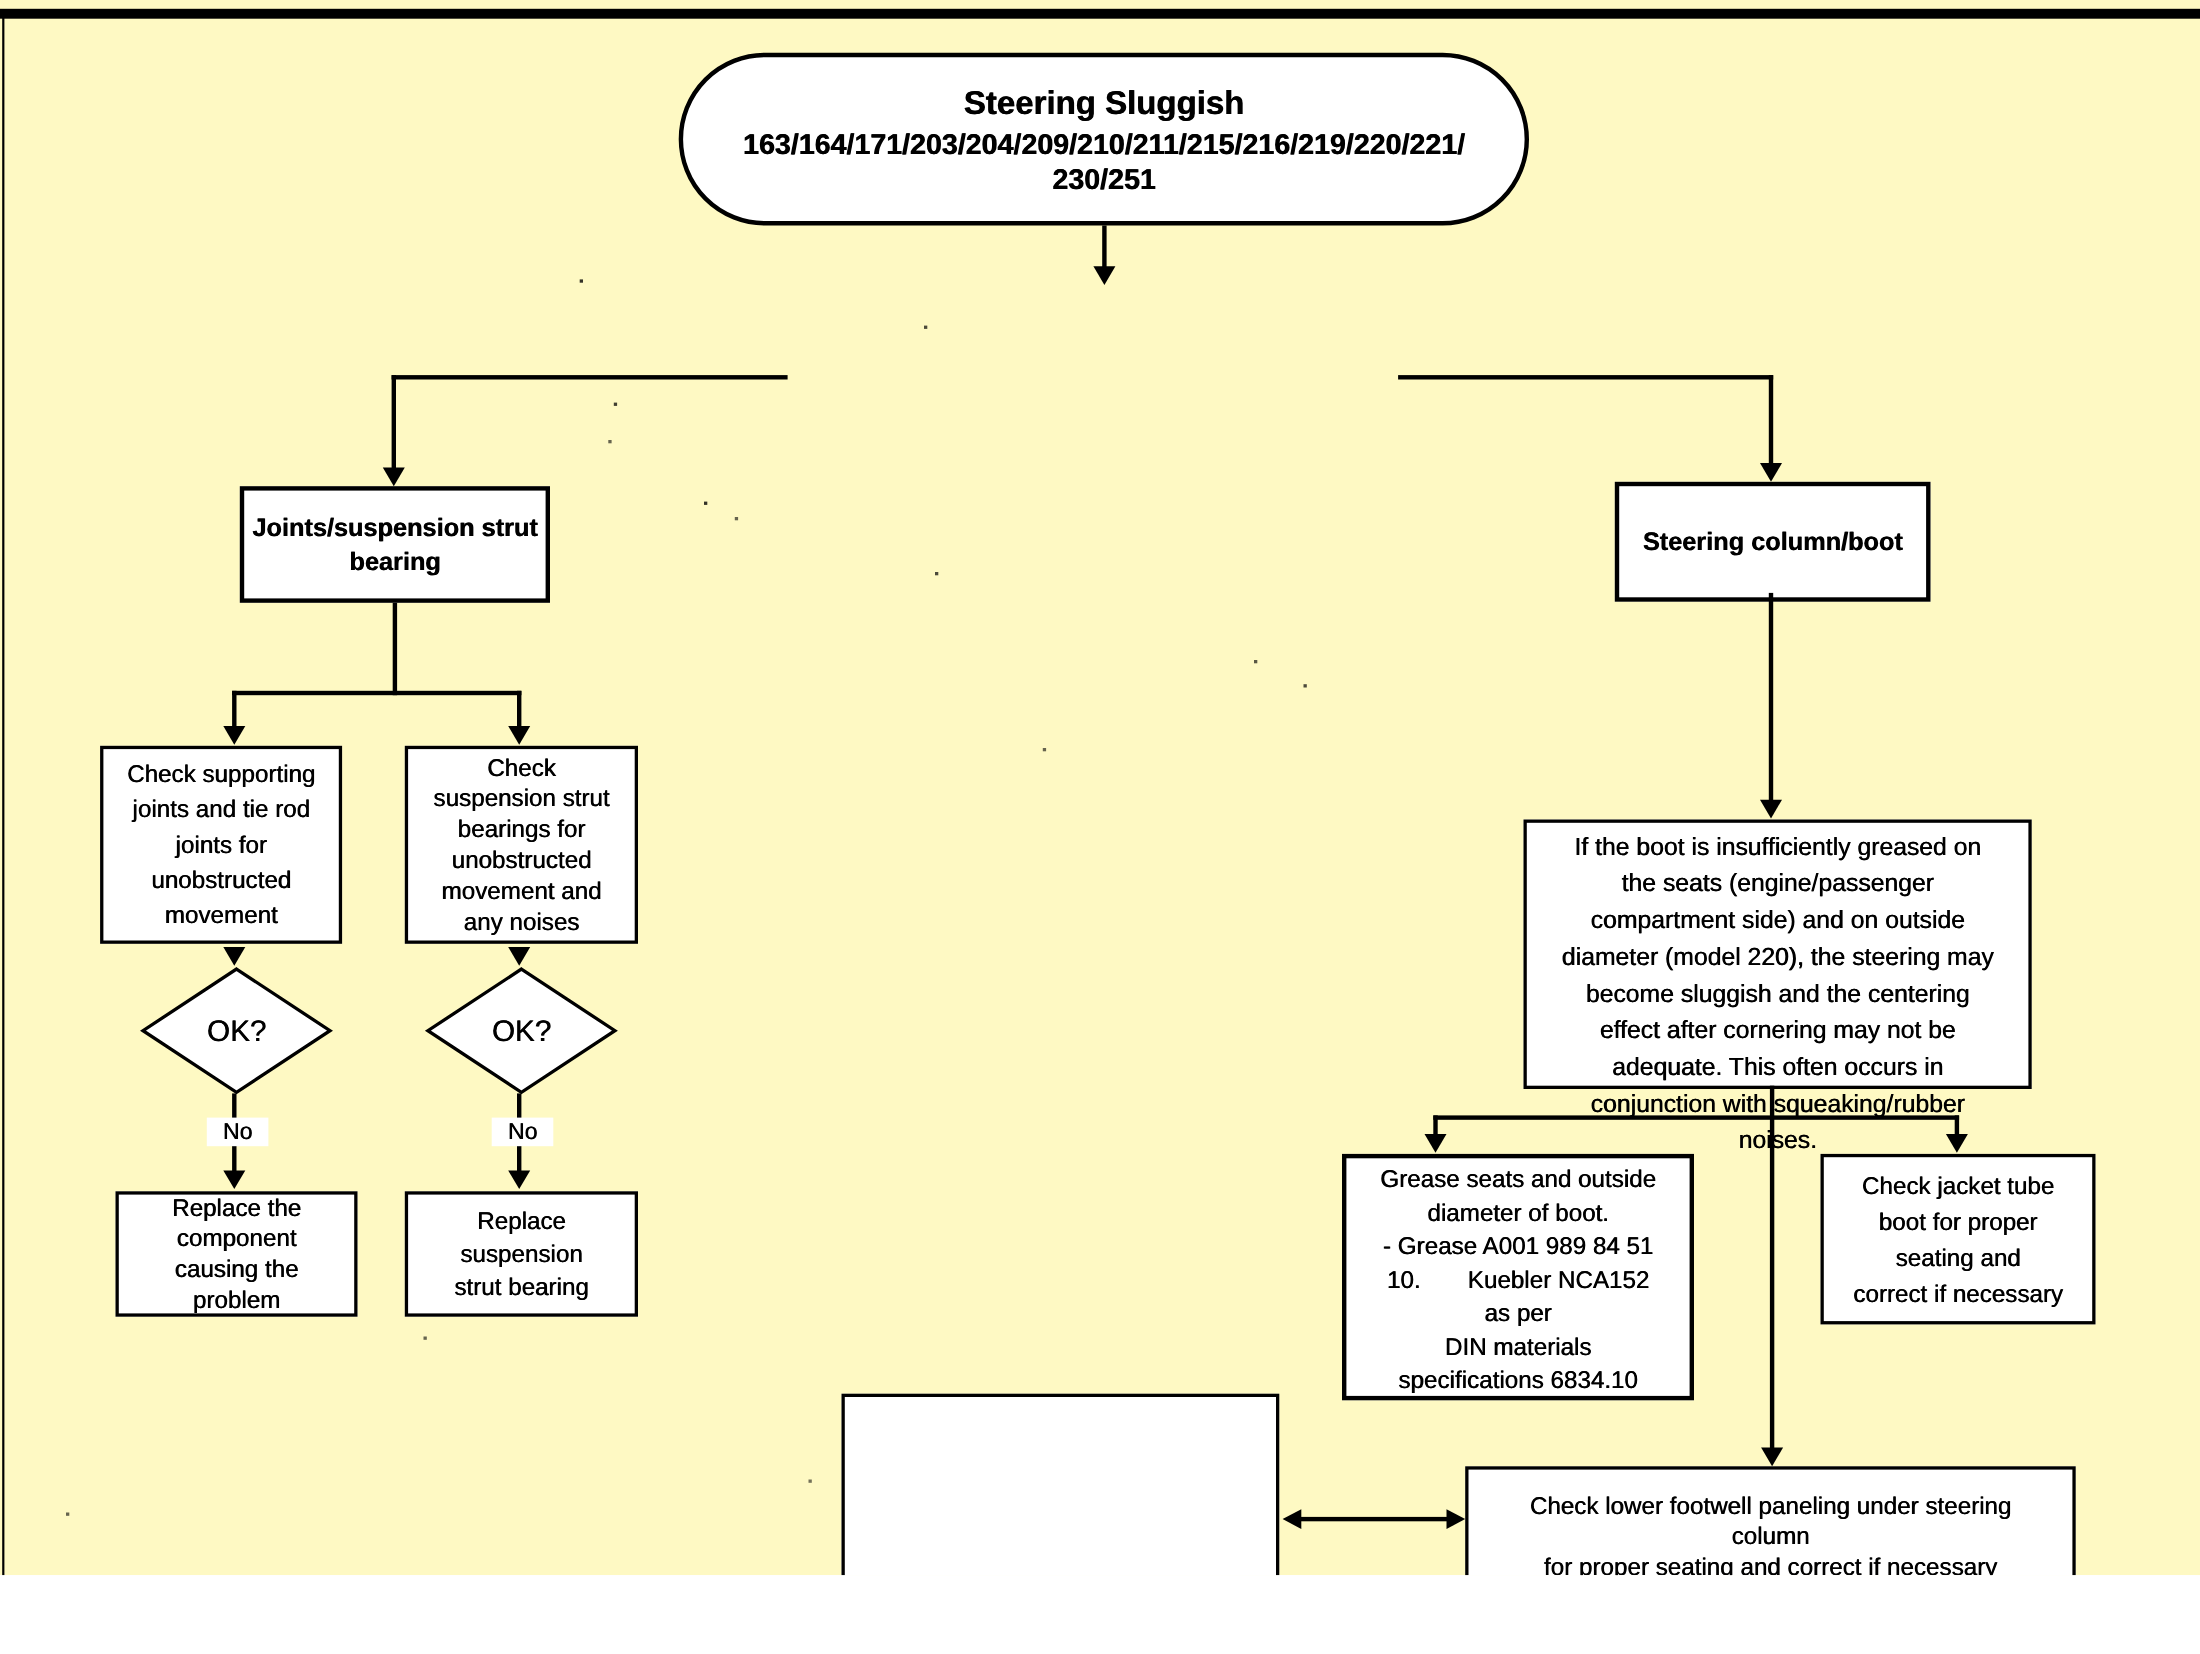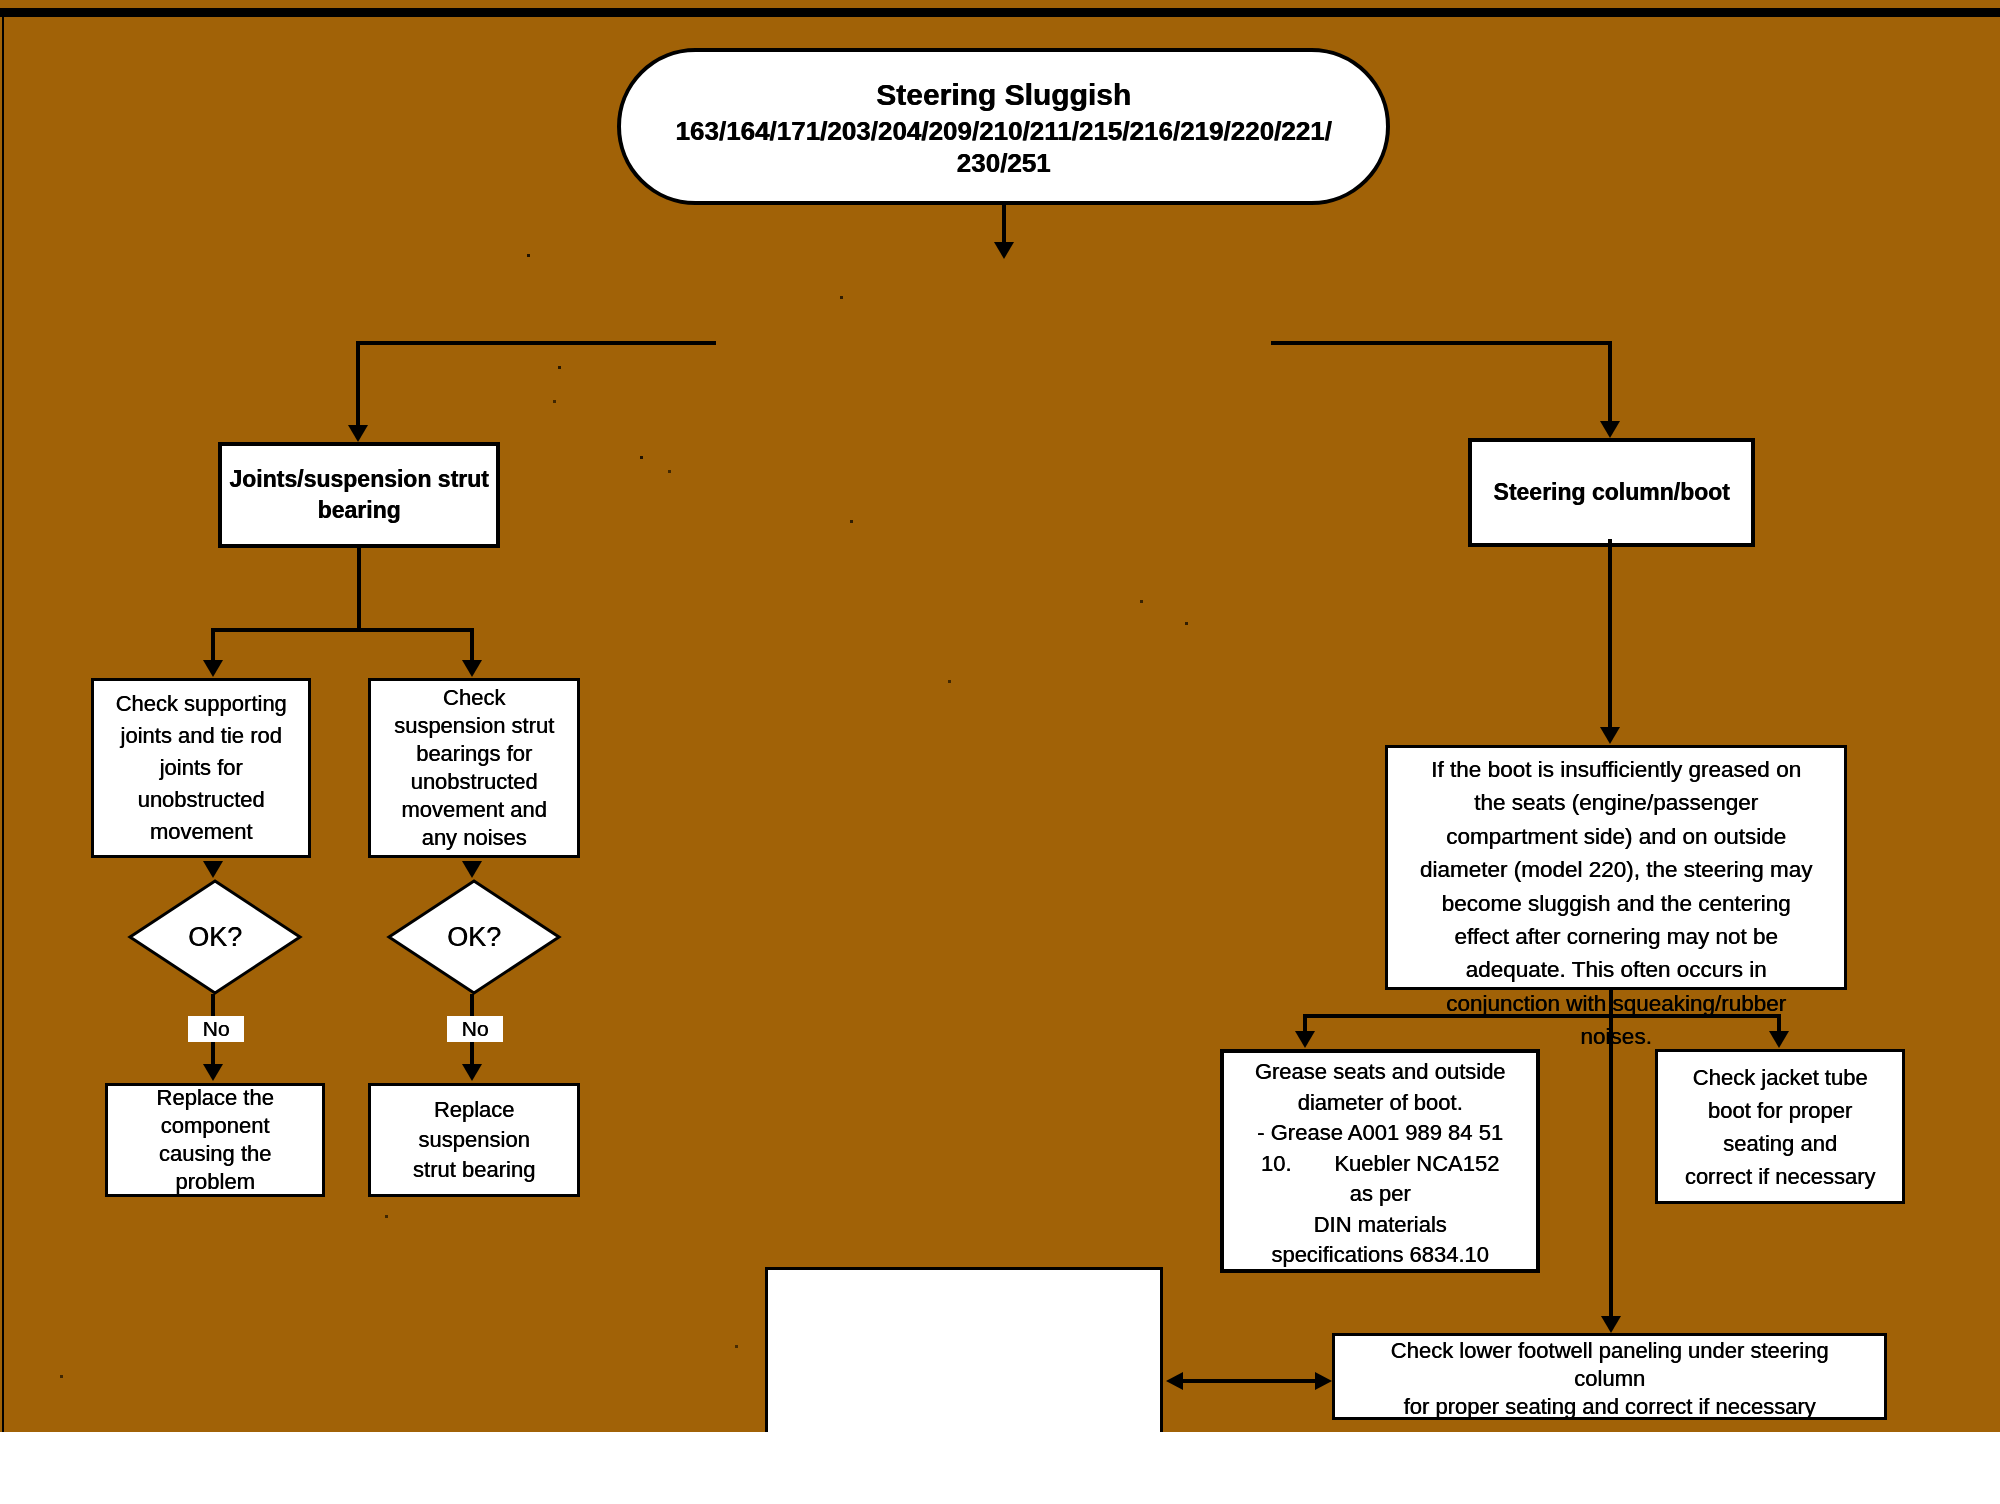--- a/index.html
+++ b/index.html
@@ -1,17 +1,17 @@
 <!DOCTYPE html>
 <html><head>
 <meta charset="utf-8">
 <style>
   html,body{margin:0;padding:0;background:#fff;}
   #page{
-    position:relative;width:2000px;height:1432px;background:#a16207;
+    position:relative;width:2000px;height:1432px;background:#fef9c3;
     font-family:"Liberation Sans",sans-serif;color:#000;overflow:hidden;
   }
   .hline,.vline{position:absolute;background:#000;}
   .box{
     position:absolute;border:3px solid #000;background:#fff;
     text-align:center;color:#000;
     text-shadow:0.5px 0 0 currentColor;
   }
   .pre{white-space:pre-line;}
   .flexc{display:flex;flex-direction:column;align-items:center;justify-content:center;}
@@ -56,21 +56,21 @@
   #replace1{left:105px;top:1083px;width:214px;height:108px;font-size:22px;line-height:28px;}
   #replace2{left:368px;top:1083px;width:206px;height:108px;font-size:22px;line-height:30px;}
   #bigbox{left:1385px;top:745px;width:456px;height:239px;font-size:22.5px;}
   #bigbox .spill{position:absolute;left:-3px;top:5px;width:462px;line-height:33.4px;}
   #grease{left:1220px;top:1049px;width:312px;height:212px;border-width:4px;
     font-size:22px;line-height:30.5px;padding-top:4px;}
   #jacket{left:1655px;top:1049px;width:244px;height:149px;font-size:22px;line-height:33px;}
   #notebox{left:765px;top:1267px;width:392px;height:210px;font-size:22px;padding-top:6px;}
   #notebox .ntitle{text-decoration:underline;line-height:32px;}
   #notebox .nbody{line-height:30px;}
-  #footwell{left:1332px;top:1333px;width:549px;height:80px;font-size:22px;line-height:28px;padding-top:1px;}
+  #footwell{left:1332px;top:1333px;width:549px;height:80px;font-size:22px;line-height:28px;padding-top:19px;}
   #specks{position:absolute;left:527px;top:254px;width:3px;height:3px;background:rgba(0,0,0,.8);
     box-shadow: 313px 42px 0 rgba(0,0,0,.7), 31px 112px 0 rgba(0,0,0,.75),
       26px 146px 0 rgba(0,0,0,.6), 113px 202px 0 rgba(0,0,0,.8),
       141px 216px 0 rgba(0,0,0,.6), 323px 266px 0 rgba(0,0,0,.7),
       613px 346px 0 rgba(0,0,0,.65), 658px 368px 0 rgba(0,0,0,.7),
       421px 426px 0 rgba(0,0,0,.6), -142px 961px 0 rgba(0,0,0,.6),
       208px 1091px 0 rgba(0,0,0,.55), -467px 1121px 0 rgba(0,0,0,.6);}
 </style>
 </head>
 <body>

